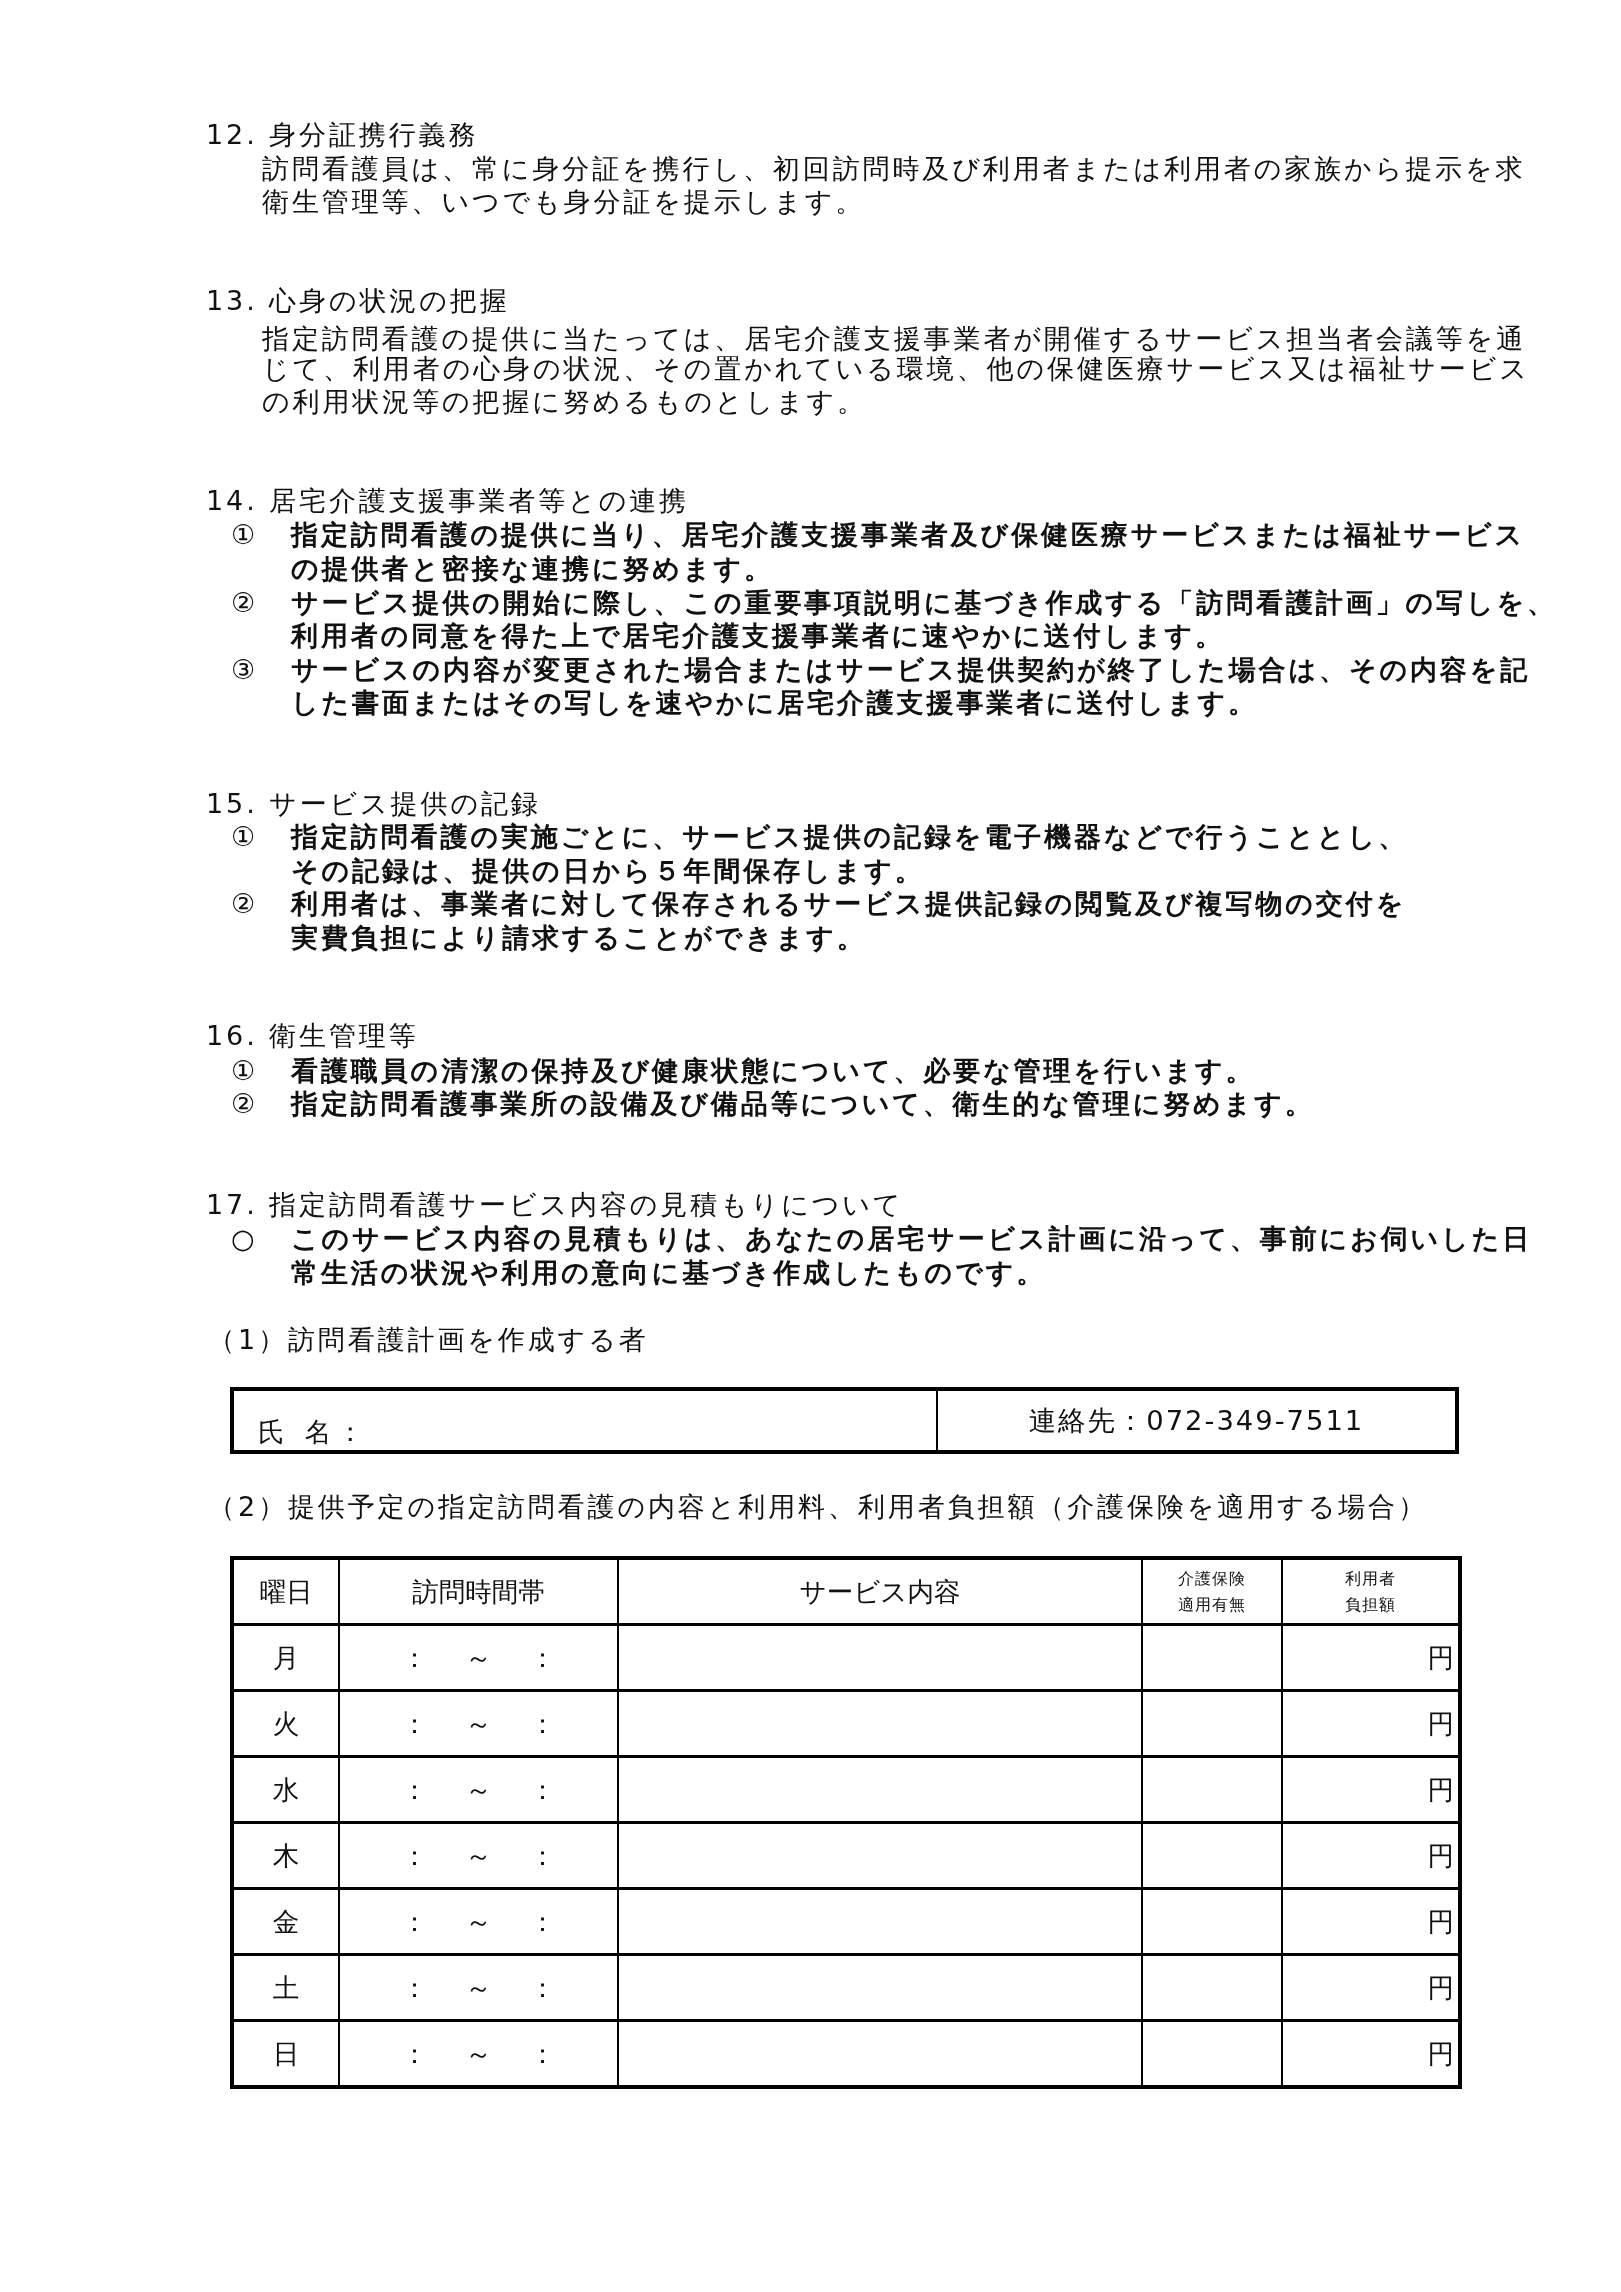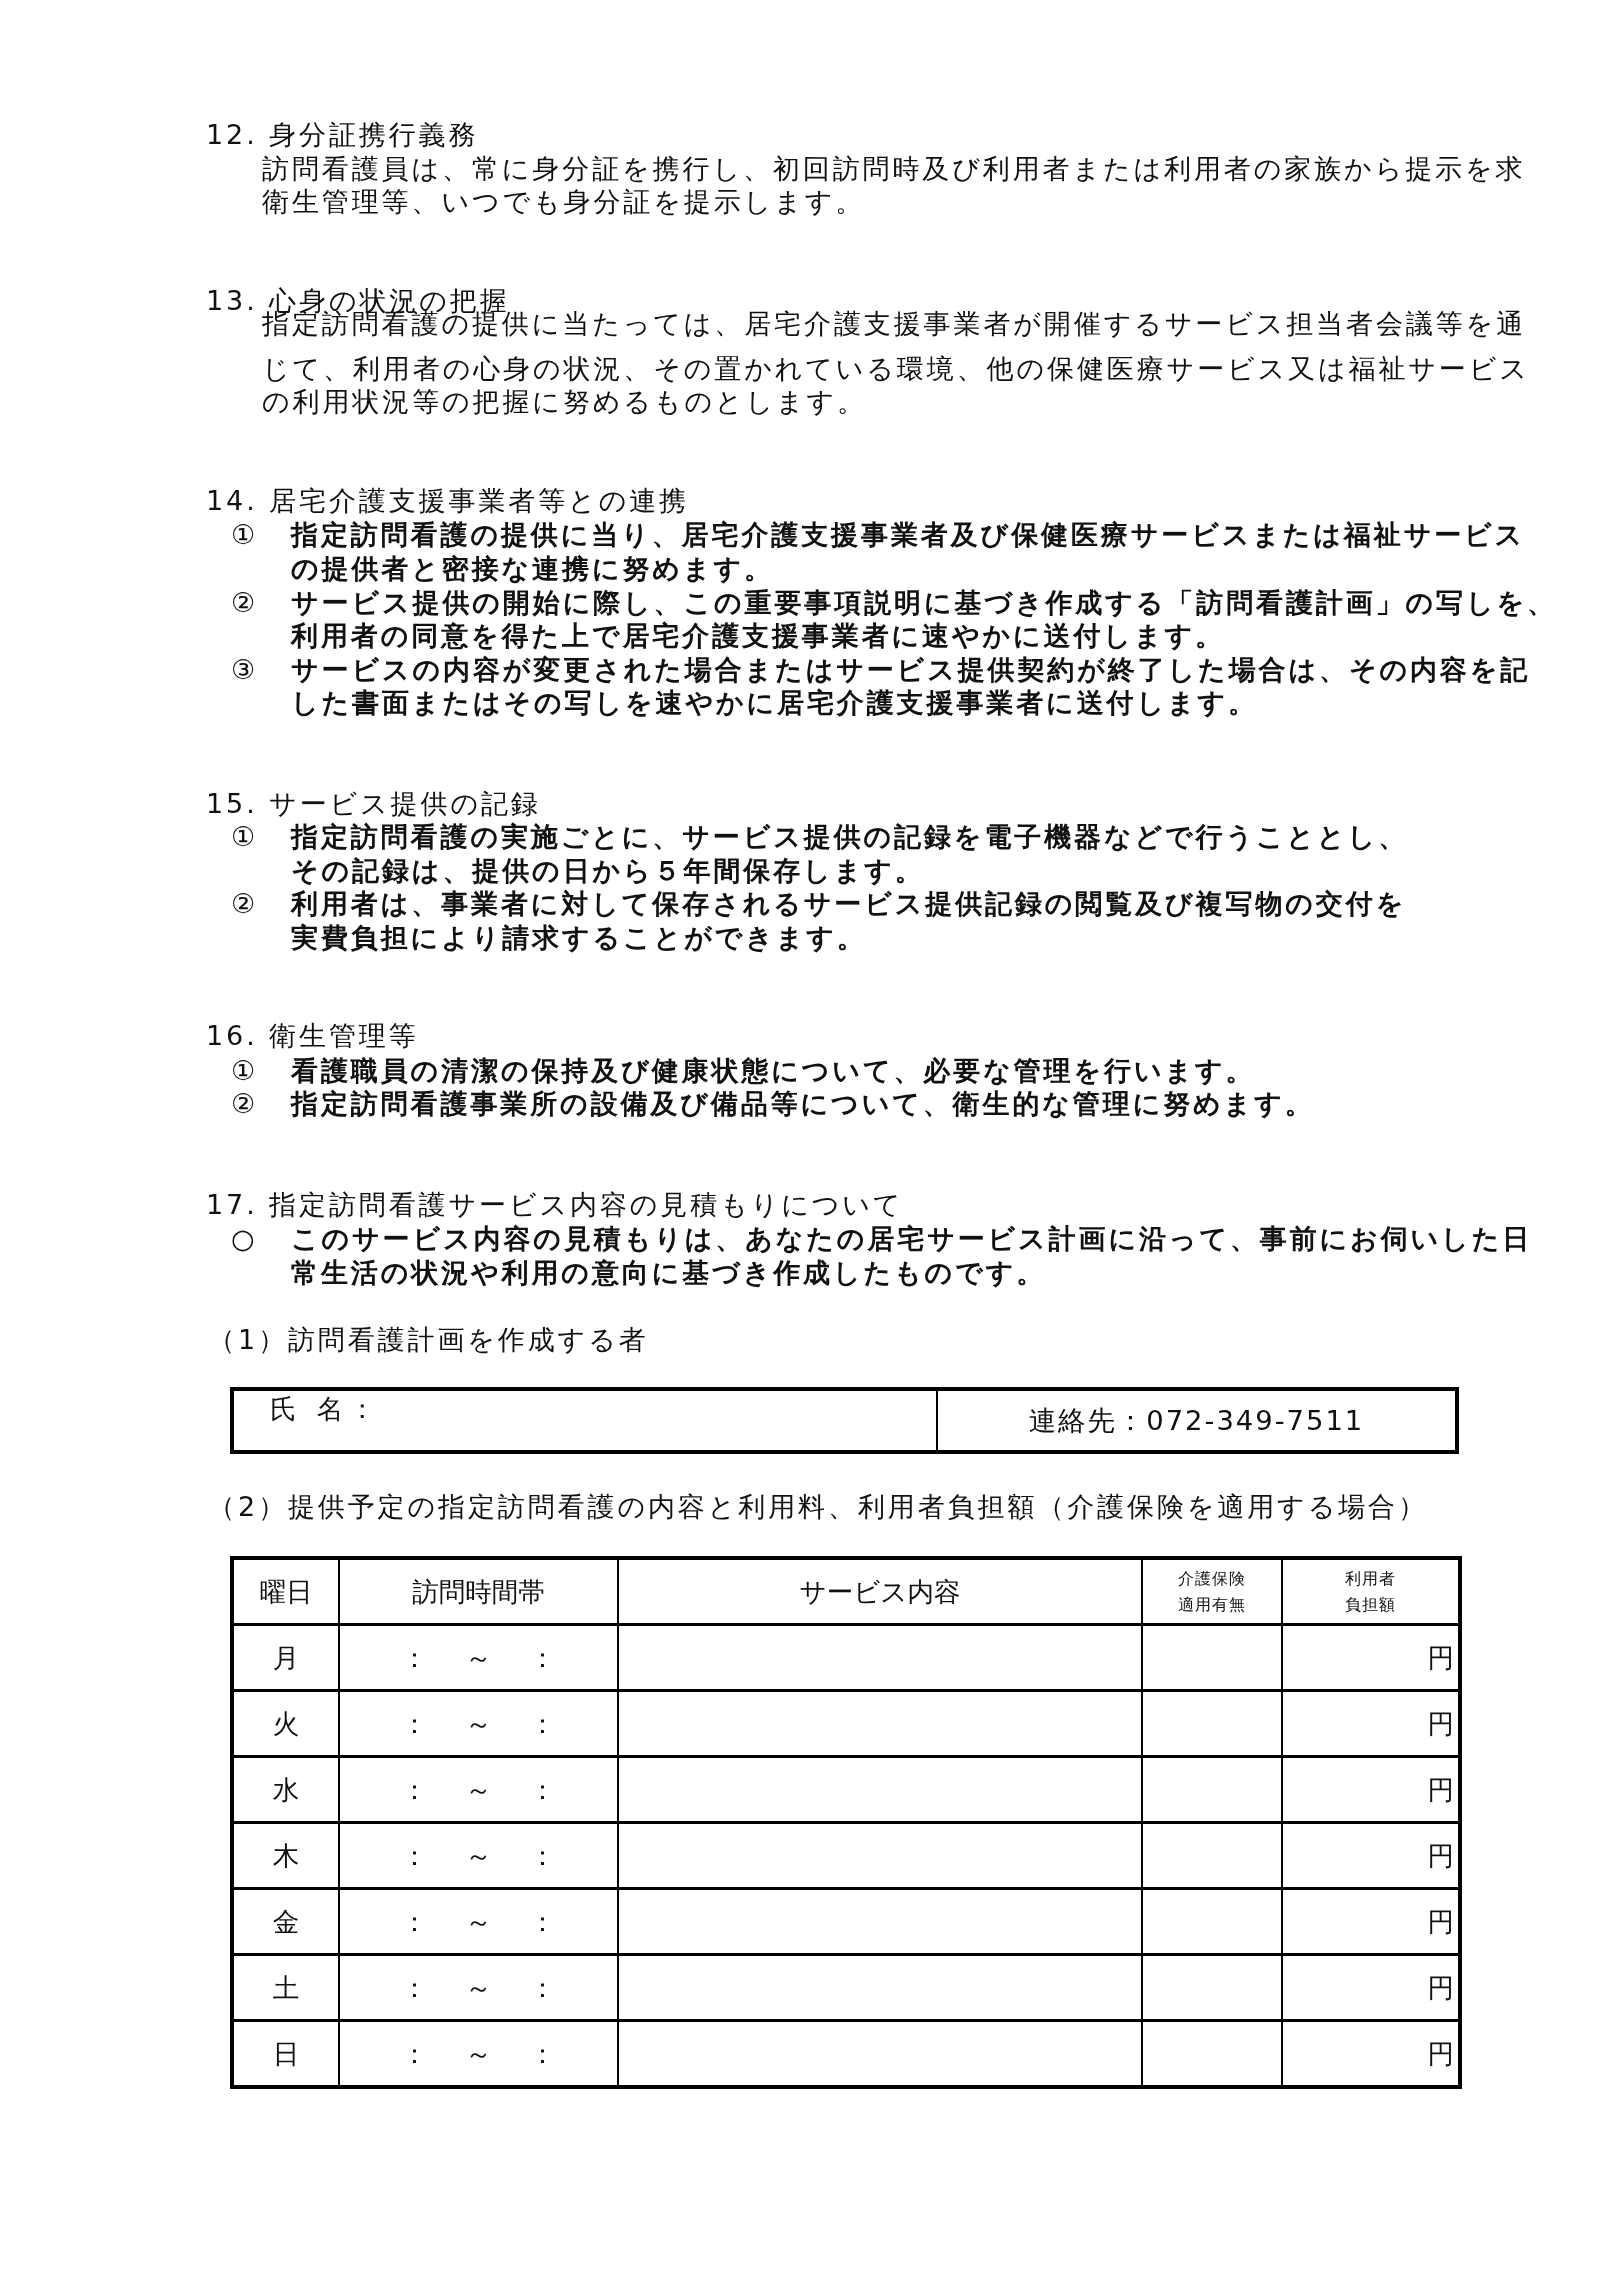--- a/index.html
+++ b/index.html
@@ -19,21 +19,21 @@
   .item-text { left: 291px; font-weight: bold; }
   .sub-heading { left: 208px; }
 
   
   .name-box {
     position: absolute; left: 230px; top: 1387px; width: 1229px; height: 67px;
     border: 4.9px solid #000; box-sizing: border-box; display: flex;
   }
   .name-box .cell-name {
     width: 704px; border-right: 2px solid #000; box-sizing: border-box;
-    display: flex; align-items: flex-start; padding-left: 36px;
+    display: flex; align-items: flex-end; padding-left: 24px;
     font-size: 26.5px; letter-spacing: 5.9px; white-space: nowrap;
   }
   .name-box .cell-contact {
     flex: 1; display: flex; align-items: center; justify-content: center;
     font-size: 27.4px; letter-spacing: 2px; white-space: nowrap;
   }
 
   
   .schedule {
     position: absolute; left: 230px; top: 1556px; width: 1229px;
@@ -60,21 +60,21 @@
   .schedule td.total-label { text-align: center; letter-spacing: 1px; font-size: 25.5px; }
 </style>
 </head>
 <body>
 
 <div class="line heading" style="top:118px">12. 身分証携行義務</div>
 <div class="line body-indent" style="top:152px">訪問看護員は、常に身分証を携行し、初回訪問時及び利用者または利用者の家族から提示を求</div>
 <div class="line body-indent" style="top:185px">衛生管理等、いつでも身分証を提示します。</div>
 
 <div class="line heading" style="top:284px">13. 心身の状況の把握</div>
-<div class="line body-indent" style="top:307px">指定訪問看護の提供に当たっては、居宅介護支援事業者が開催するサービス担当者会議等を通</div>
+<div class="line body-indent" style="top:322px">指定訪問看護の提供に当たっては、居宅介護支援事業者が開催するサービス担当者会議等を通</div>
 <div class="line body-indent" style="top:352px">じて、利用者の心身の状況、その置かれている環境、他の保健医療サービス又は福祉サービス</div>
 <div class="line body-indent" style="top:385px">の利用状況等の把握に努めるものとします。</div>
 
 <div class="line heading" style="top:484px">14. 居宅介護支援事業者等との連携</div>
 <div class="line marker" style="top:518px">①</div>
 <div class="line item-text" style="top:518px">指定訪問看護の提供に当り、居宅介護支援事業者及び保健医療サービスまたは福祉サービス</div>
 <div class="line item-text" style="top:552px">の提供者と密接な連携に努めます。</div>
 <div class="line marker" style="top:586px">②</div>
 <div class="line item-text" style="top:586px">サービス提供の開始に際し、この重要事項説明に基づき作成する「訪問看護計画」の写しを、</div>
 <div class="line item-text" style="top:619px">利用者の同意を得た上で居宅介護支援事業者に速やかに送付します。</div>

